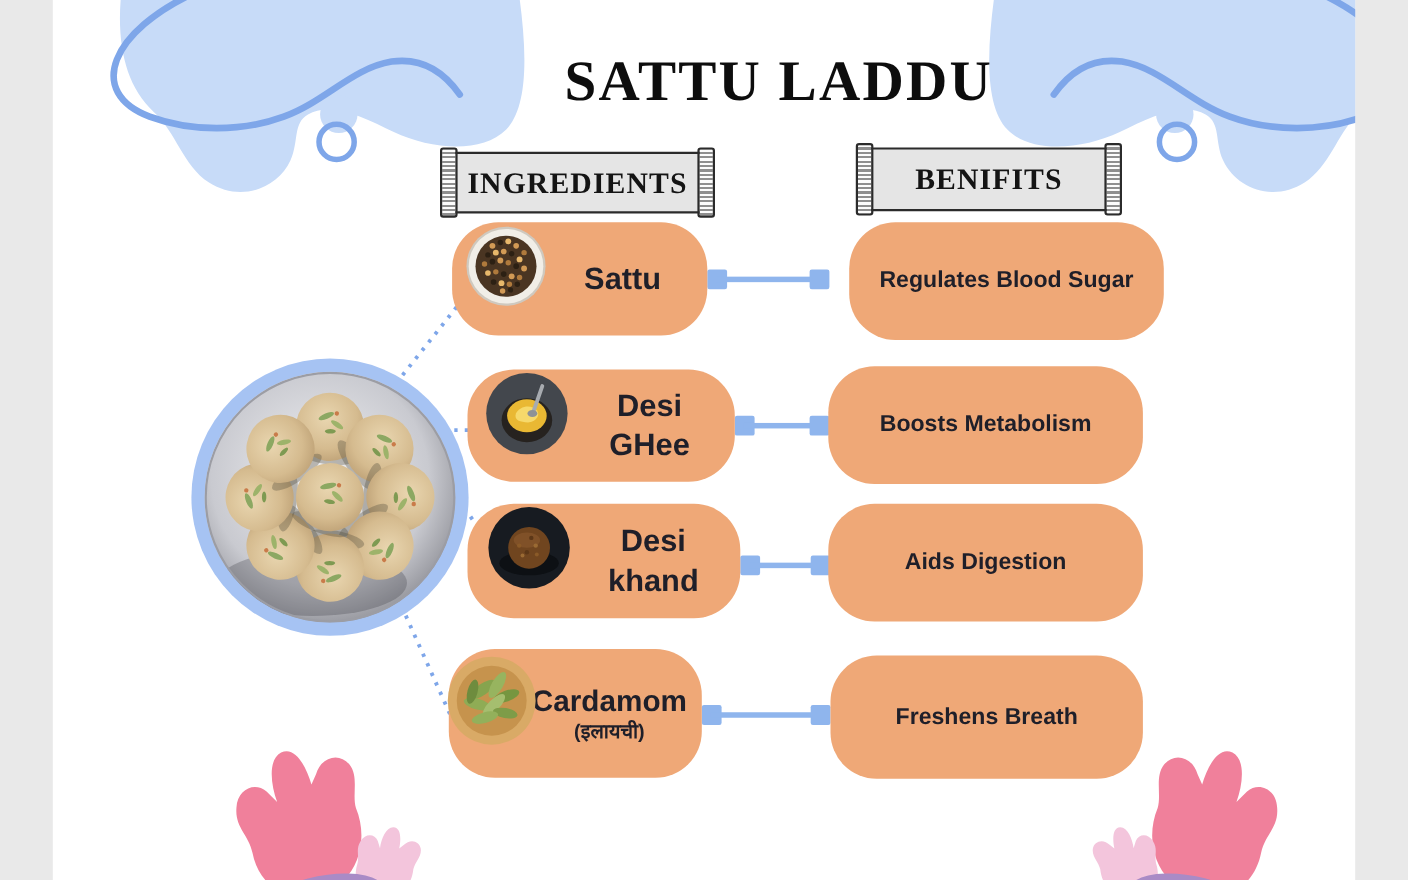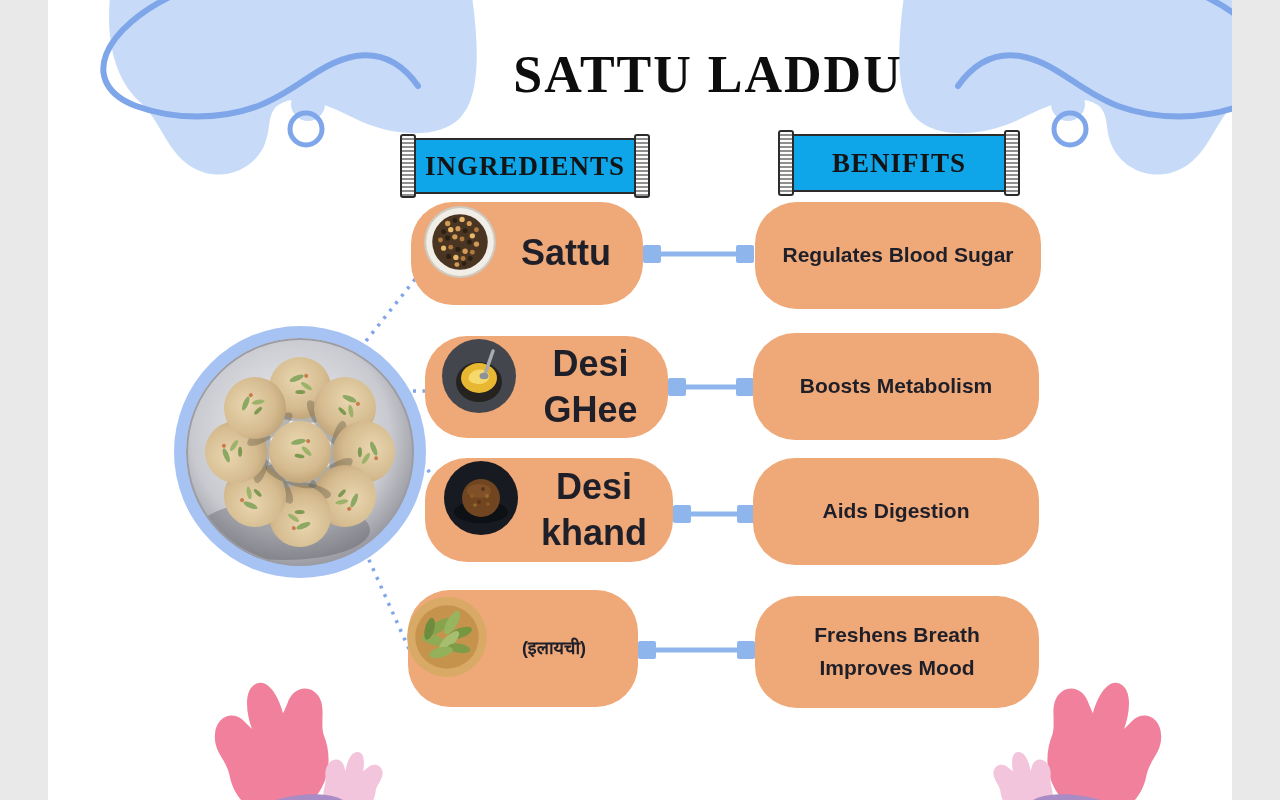--- a/index.html
+++ b/index.html
@@ -12,42 +12,42 @@
     position:relative;width:1184px;height:800px;background:#ffffff;
     overflow:hidden;font-family:"Liberation Sans",sans-serif;margin:0 auto;
   }
   .bg-svg{position:absolute;left:0;top:0;z-index:0;}
   .page-title{
     position:absolute;left:320px;top:40px;width:680px;height:70px;z-index:2;
     text-align:center;font-family:"Liberation Serif",serif;font-weight:700;
     font-size:52px;letter-spacing:2px;color:#0d0d0d;line-height:70px;
   }
   .banner{
-    position:absolute;z-index:2;background:#0ea5e9;border:2px solid #2b2b2b;
+    position:absolute;z-index:2;background:#e5e5e5;border:2px solid #2b2b2b;
     border-radius:5px/10px;display:flex;align-items:center;justify-content:center;
   }
   .banner::before,.banner::after{
     content:"";position:absolute;top:-6px;bottom:-6px;width:12px;
     background:repeating-linear-gradient(to bottom,#fcfcfc 0 2px,#8f8f8f 2px 4px);
     border:2px solid #2b2b2b;border-radius:3px;
   }
   .banner::before{left:-8px;}
   .banner::after{right:-8px;}
   .banner-label{
     font-family:"Liberation Serif",serif;font-weight:700;font-size:27px;
     letter-spacing:1px;color:#141414;
   }
   .ing-card{
     position:absolute;z-index:2;background:var(--card);border-radius:42px;
   }
   .ing-icon{position:absolute;z-index:3;}
   .ing-icon svg{display:block;}
   .ing-label{
     position:absolute;inset:0;display:flex;flex-direction:column;align-items:center;
-    justify-content:center;font-weight:700;font-size:36px;color:var(--text);
+    justify-content:center;font-weight:700;font-size:28px;color:var(--text);
     line-height:1.28;text-align:center;
   }
   .ben-card{
     position:absolute;z-index:2;background:var(--card);border-radius:42px;
     display:flex;flex-direction:column;align-items:center;justify-content:center;
     font-weight:700;font-size:21px;color:var(--text);line-height:1.55;text-align:center;
   }
   .connector{position:absolute;z-index:1;height:18px;}
   .connector .bar{
     position:absolute;left:8px;right:8px;top:50%;height:5px;
@@ -193,21 +193,21 @@
     <div class="ing-label" style="padding-left:78px;">
       <span>Sattu</span>
       <span></span>
     </div>
   </div>
   <div class="connector" style="left:595px;top:245px;width:111px;">
     <div class="sq left"></div>
       <div class="bar"></div>
       <div class="sq right"></div>
   </div>
-  <div class="ben-card" style="left:707px;top:202px;width:286px;height:107px;text-align:right;">
+  <div class="ben-card" style="left:724px;top:202px;width:286px;height:107px;text-align:right;">
     <span>Regulates Blood Sugar</span>
   </div>
 
   <div class="ing-card" style="left:377px;top:336px;width:243px;height:102px;">
     <div class="ing-icon" style="left:16px;top:2px;">
       <svg width="76" height="76" viewBox="0 0 76 76">
         <circle cx="38" cy="38" r="37" fill="#43474D"></circle>
         <ellipse cx="38" cy="44" rx="23" ry="20" fill="#26221F"></ellipse>
         <ellipse cx="38" cy="40" rx="18" ry="15" fill="#E9B833"></ellipse>
         <path d="M28,38 c3,-7 14,-9 19,-3 c4,5 -2,11 -8,11 c-7,0 -13,-2 -11,-8 z" fill="#F6D96B"></path>
@@ -267,26 +267,26 @@
         <ellipse cx="45" cy="26" rx="13" ry="5" fill="#97B45F" transform="rotate(-60 45 26)"></ellipse>
         <ellipse cx="53" cy="36" rx="12" ry="4.8" fill="#769640" transform="rotate(-20 53 36)"></ellipse>
         <ellipse cx="27" cy="43" rx="12" ry="4.8" fill="#8FAC55" transform="rotate(15 27 43)"></ellipse>
         <ellipse cx="42" cy="44" rx="13" ry="5" fill="#A5BE6F" transform="rotate(-45 42 44)"></ellipse>
         <ellipse cx="52" cy="51" rx="11" ry="4.5" fill="#7E9C48" transform="rotate(10 52 51)"></ellipse>
         <ellipse cx="34" cy="55" rx="12" ry="4.8" fill="#93B05B" transform="rotate(-15 34 55)"></ellipse>
         <ellipse cx="23" cy="32" rx="11" ry="4.5" fill="#6E8C3E" transform="rotate(-75 23 32)"></ellipse>
       </svg>
     </div>
     <div class="ing-label" style="padding-left:62px;font-size:27px;">
+      <span>Cardamom</span>
       <span style="font-size:18px;">(इलायची)</span>
     </div>
   </div>
   <div class="connector" style="left:590px;top:641px;width:117px;">
     <div class="sq left"></div>
       <div class="bar"></div>
       <div class="sq right"></div>
   </div>
   <div class="ben-card" style="left:707px;top:596px;width:284px;height:112px;">
     <span>Freshens Breath</span>
-    <span>Improves Mood</span>
   </div>
 
 </div>
 
 </body></html>

